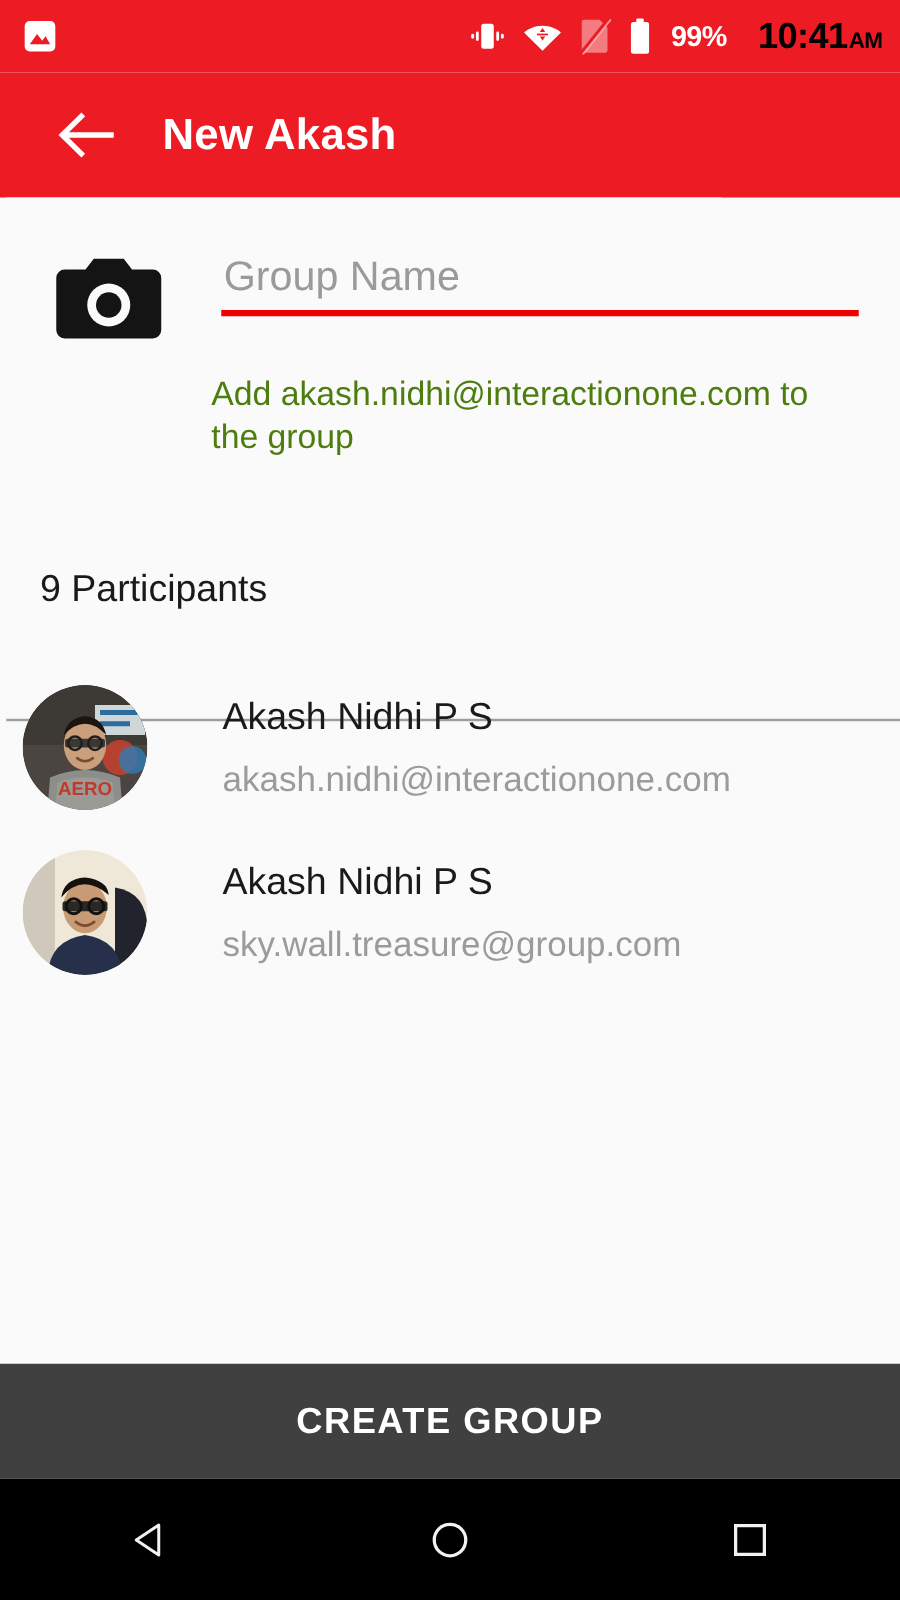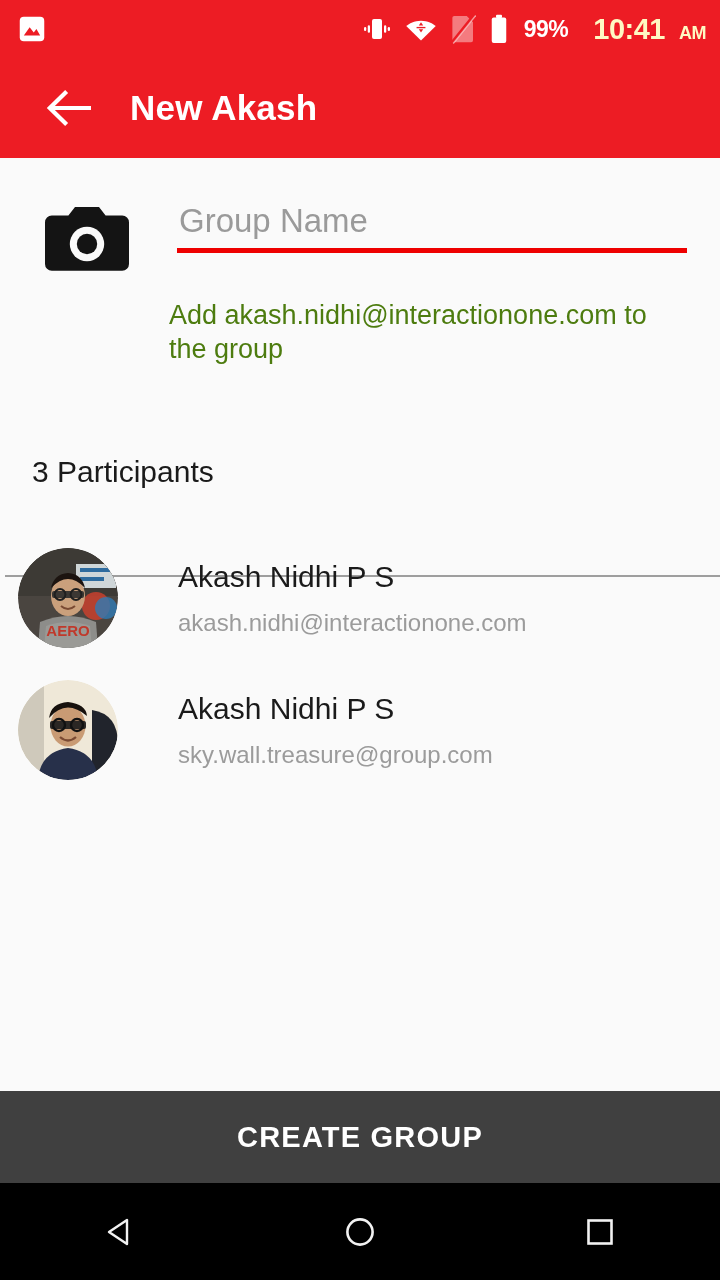--- a/index.html
+++ b/index.html
@@ -25,23 +25,23 @@
   .vibrate-icon { width:30px; height:30px; display:block; }
   .wifi-icon { width:32px; height:30px; display:block; }
   .sim-icon { width:26px; height:30px; display:block; }
   .battery-icon { width:20px; height:30px; display:block; }
 
   .battery-pct {
     color:#fff; font-size:23px; font-weight:bold;
     letter-spacing:-0.5px; margin-left:2px;
   }
   .clock {
-    color:#fef9c3; font-size:29px; font-weight:bold;
+    color:#000000; font-size:29px; font-weight:bold;
     margin-left:12px; letter-spacing:-0.5px;
-    display:flex; align-items:baseline; gap:14px;
+    display:flex; align-items:baseline; gap:1px;
   }
   .clock .ampm { font-size:18px; font-weight:bold; }
 
   
   .app-bar {
     position:absolute; top:58px; left:0; width:720px; height:100px;
     background:#ED1C24; display:flex; align-items:center;
   }
   .back-btn {
     width:72px; height:72px; margin-left:32px;
@@ -99,21 +99,21 @@
   .avatar {
     width:100px; height:100px; border-radius:50%;
     overflow:hidden; flex-shrink:0; position:relative;
   }
   .avatar svg { display:block; width:100px; height:100px; }
   .participant-text { margin-left:60px; }
   .participant-name {
     font-size:30px; color:#1A1A1A; line-height:1.25;
   }
   .participant-email {
-    font-size:24px; color:#9B9B9B; margin-top:14px; line-height:1.2;
+    font-size:28px; color:#9B9B9B; margin-top:14px; line-height:1.2;
   }
 
   
   .create-btn {
     position:absolute; left:0; top:1091px; width:720px; height:92px;
     background:#404040; border:none; cursor:pointer;
     display:flex; align-items:center; justify-content:center;
   }
   .create-btn-label {
     color:#FFFFFF; font-size:29px; font-weight:bold; letter-spacing:1.2px;
@@ -206,21 +206,21 @@
       </span>
     </div>
     <div class="name-field-wrap">
       <input class="name-input" type="text" placeholder="Group Name" style="">
       <div class="name-underline"></div>
     </div>
     <div class="helper-text">Add akash.nidhi@interactionone.com to the group</div>
     <div class="section-divider"></div>
   </div>
 
-  <div class="participants-label">3 Participants</div>
+  <div class="participants-label">9 Participants</div>
 
   <div class="participant-list">
 
     <div class="participant-row">
       <div class="avatar">
         <svg viewBox="0 0 100 100">
           <defs>
               <clipPath id="c1">
                 <circle cx="50" cy="50" r="50"></circle>
               </clipPath>

